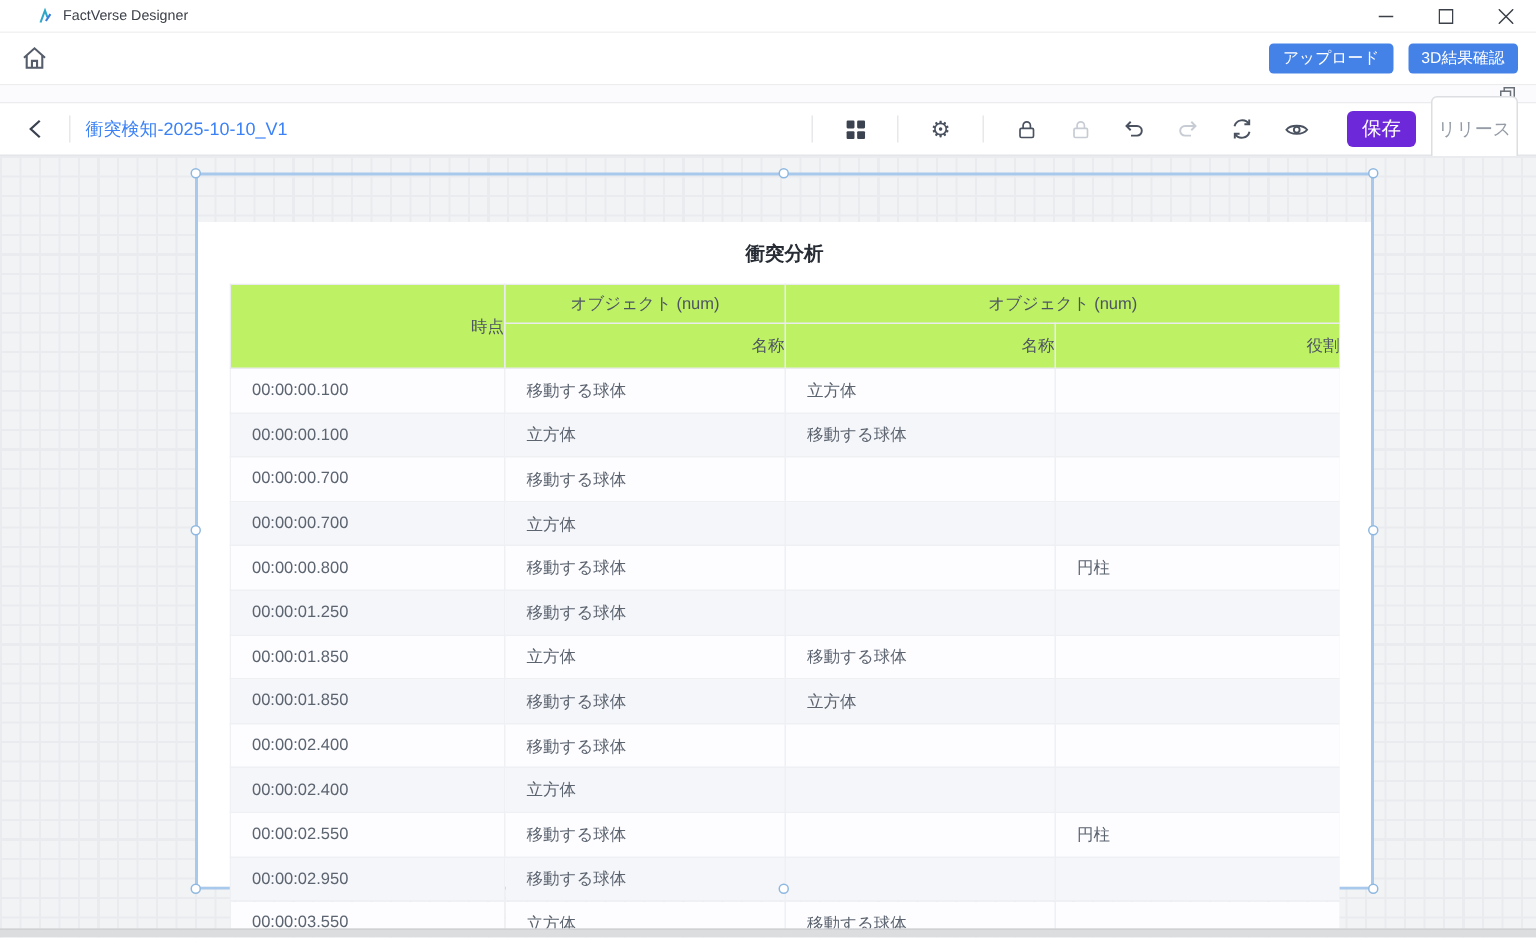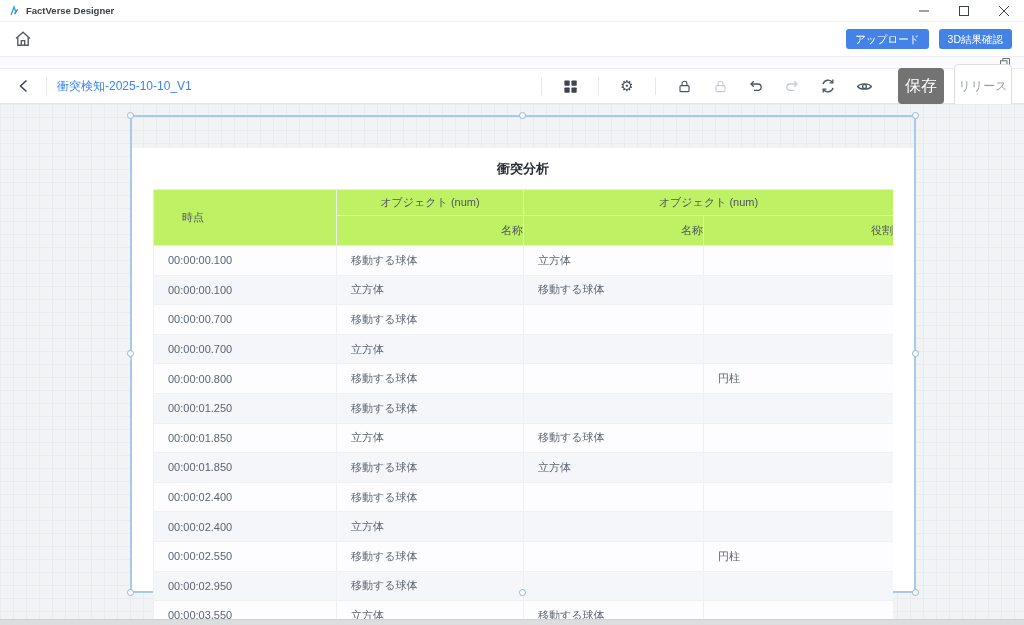--- a/index.html
+++ b/index.html
@@ -4,21 +4,21 @@
 <style>
   * { margin:0; padding:0; box-sizing:border-box; }
   html,body { width:1024px; height:625px; overflow:hidden;
     font-family:"Liberation Sans","DejaVu Sans",sans-serif; }
   body { background:#fff; position:relative; }
 
   svg { display:block; }
 
   
   .titlebar { height:22px; background:#ffffff; display:flex; align-items:center;
-    padding-left:8px; border-bottom:1px solid #f2f2f4;font-weight:bold; }
+    padding-left:24px; border-bottom:1px solid #f2f2f4; }
   .app-logo { width:12px; height:12px; margin-right:6px; }
   .app-name { font-size:9.5px; color:#3c4048; }
   .win-controls { margin-left:auto; display:flex; height:22px; }
   .win-btn { width:40px; height:22px; display:flex; align-items:center; justify-content:center; cursor:default; }
 
   
   .app-header { height:35px; background:#ffffff; display:flex; align-items:center;
     padding:0 10px; border-bottom:1px solid #ededf0; }
   .home-btn { width:26px; height:26px; display:flex; align-items:center; justify-content:center; }
   .header-buttons { margin-left:auto; display:flex; gap:10px; padding-right:2px; }
@@ -31,21 +31,21 @@
 
   
   .toolbar { height:35px; background:#ffffff; border-bottom:1px solid #e4e5e9;
     display:flex; align-items:center; padding:0 12px; }
   .back-btn { width:24px; height:24px; display:flex; align-items:center; justify-content:center; }
   .sep { width:1px; height:18px; background:#e7e8eb; margin:0 10px; }
   .doc-title { font-size:12px; color:#3b82f6; }
   .toolbar-right { margin-left:auto; display:flex; align-items:center; }
   .tool-icon { width:28px; height:26px; display:flex; align-items:center; justify-content:center; margin:0 4px; border-radius:3px; }
   .gear-glyph { font-family:"DejaVu Sans",sans-serif; font-size:15px; color:#4a5260; line-height:1; }
-  .btn-save { background:#737373; color:#fff; font-size:16px; width:46px; height:36px;
+  .btn-save { background:#6d28d9; color:#fff; font-size:13px; width:46px; height:24px;
     border:none; border-radius:4px; margin-left:16px; }
   .btn-release { background:#fff; color:#959ca6; font-size:12px; width:58px; height:44px;
     border:1px solid #dcdee2; border-radius:4px; margin-left:10px; }
 
   
   .canvas { position:relative; height:521px; overflow:hidden;
     background-color:#f2f3f5;
     background-image:
       linear-gradient(to right, #e9ebee 1px, transparent 1px),
       linear-gradient(to bottom, #e9ebee 1px, transparent 1px),
@@ -66,21 +66,21 @@
   .h-bc { left:calc(50% - 4px); bottom:-5px; } .h-br { right:-5px; bottom:-5px; }
 
   
   .widget { position:absolute; inset:0; background:#ffffff; padding-top:10px;margin-top:31px; }
   .widget-title { text-align:center; font-size:13px; font-weight:bold; color:#272c34; margin:2px 0 11px; }
   .table-wrap { margin:0 21px; height:432px; overflow:hidden; }
   table { width:100%; border-collapse:collapse; table-layout:fixed;
     font-size:11px; color:#5c6470; }
   thead th { background:#bef264; font-weight:normal; color:#4d5562;
     border:1px solid #e9ebef; }
-  th.time-h { text-align:left; padding-left:28px; }
+  th.time-h { text-align:right; padding-left:14px; }
   th.group-h { text-align:center; height:26px; font-size:11px; }
   th.sub-h { text-align:right; padding-left:14px; height:30px; }
   tbody td { height:29.6px; padding-left:14px; border:1px solid #eef0f3;
     overflow:hidden; white-space:nowrap; }
   tbody tr:nth-child(odd) { background:#fdfdff; }
   tbody tr:nth-child(even) { background:#f5f6f9; }
 </style>
 </head>
 <body>
 

